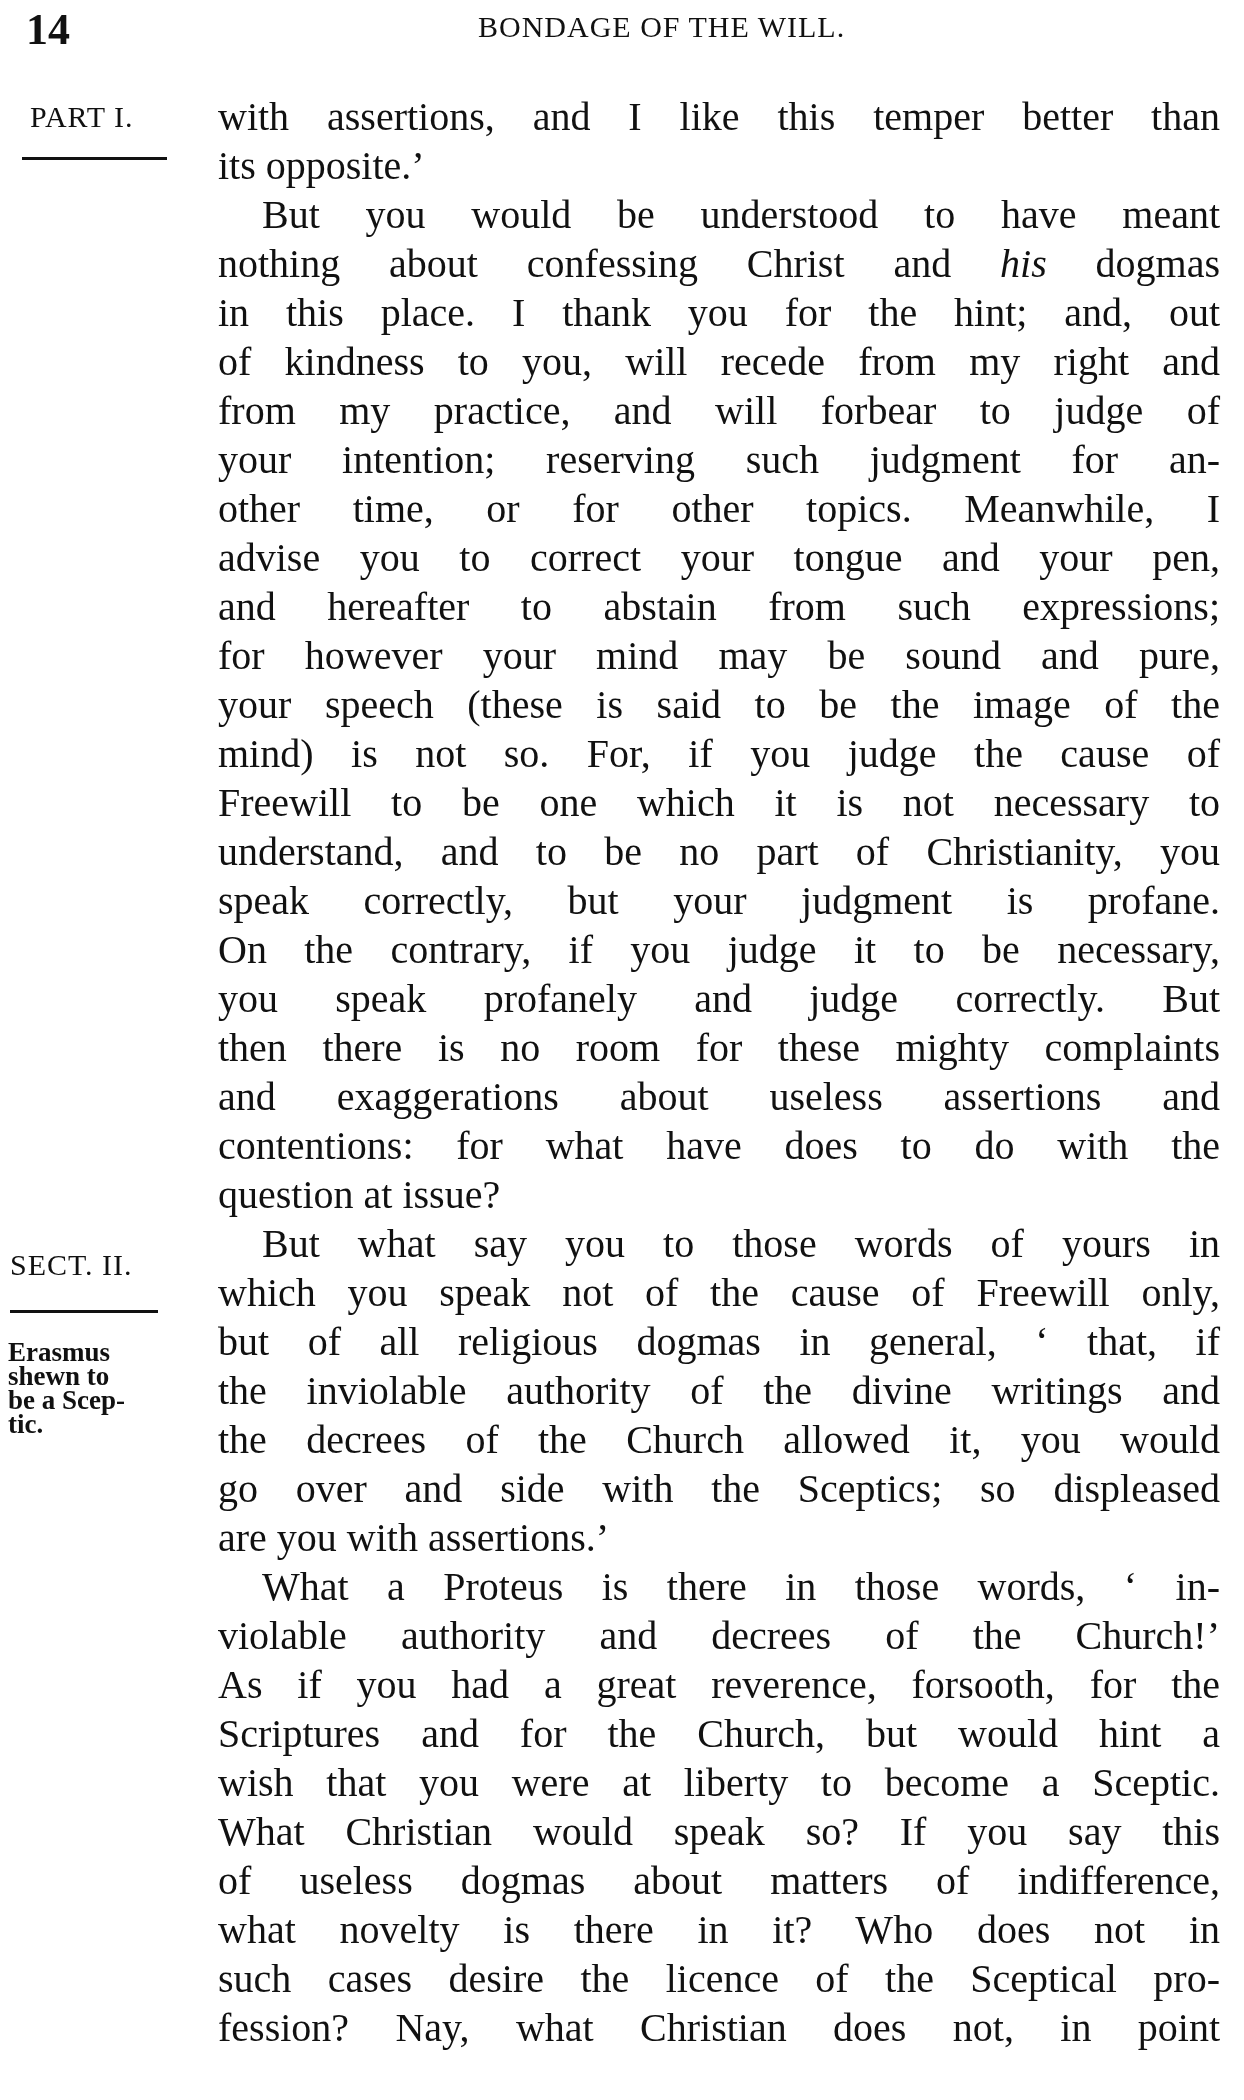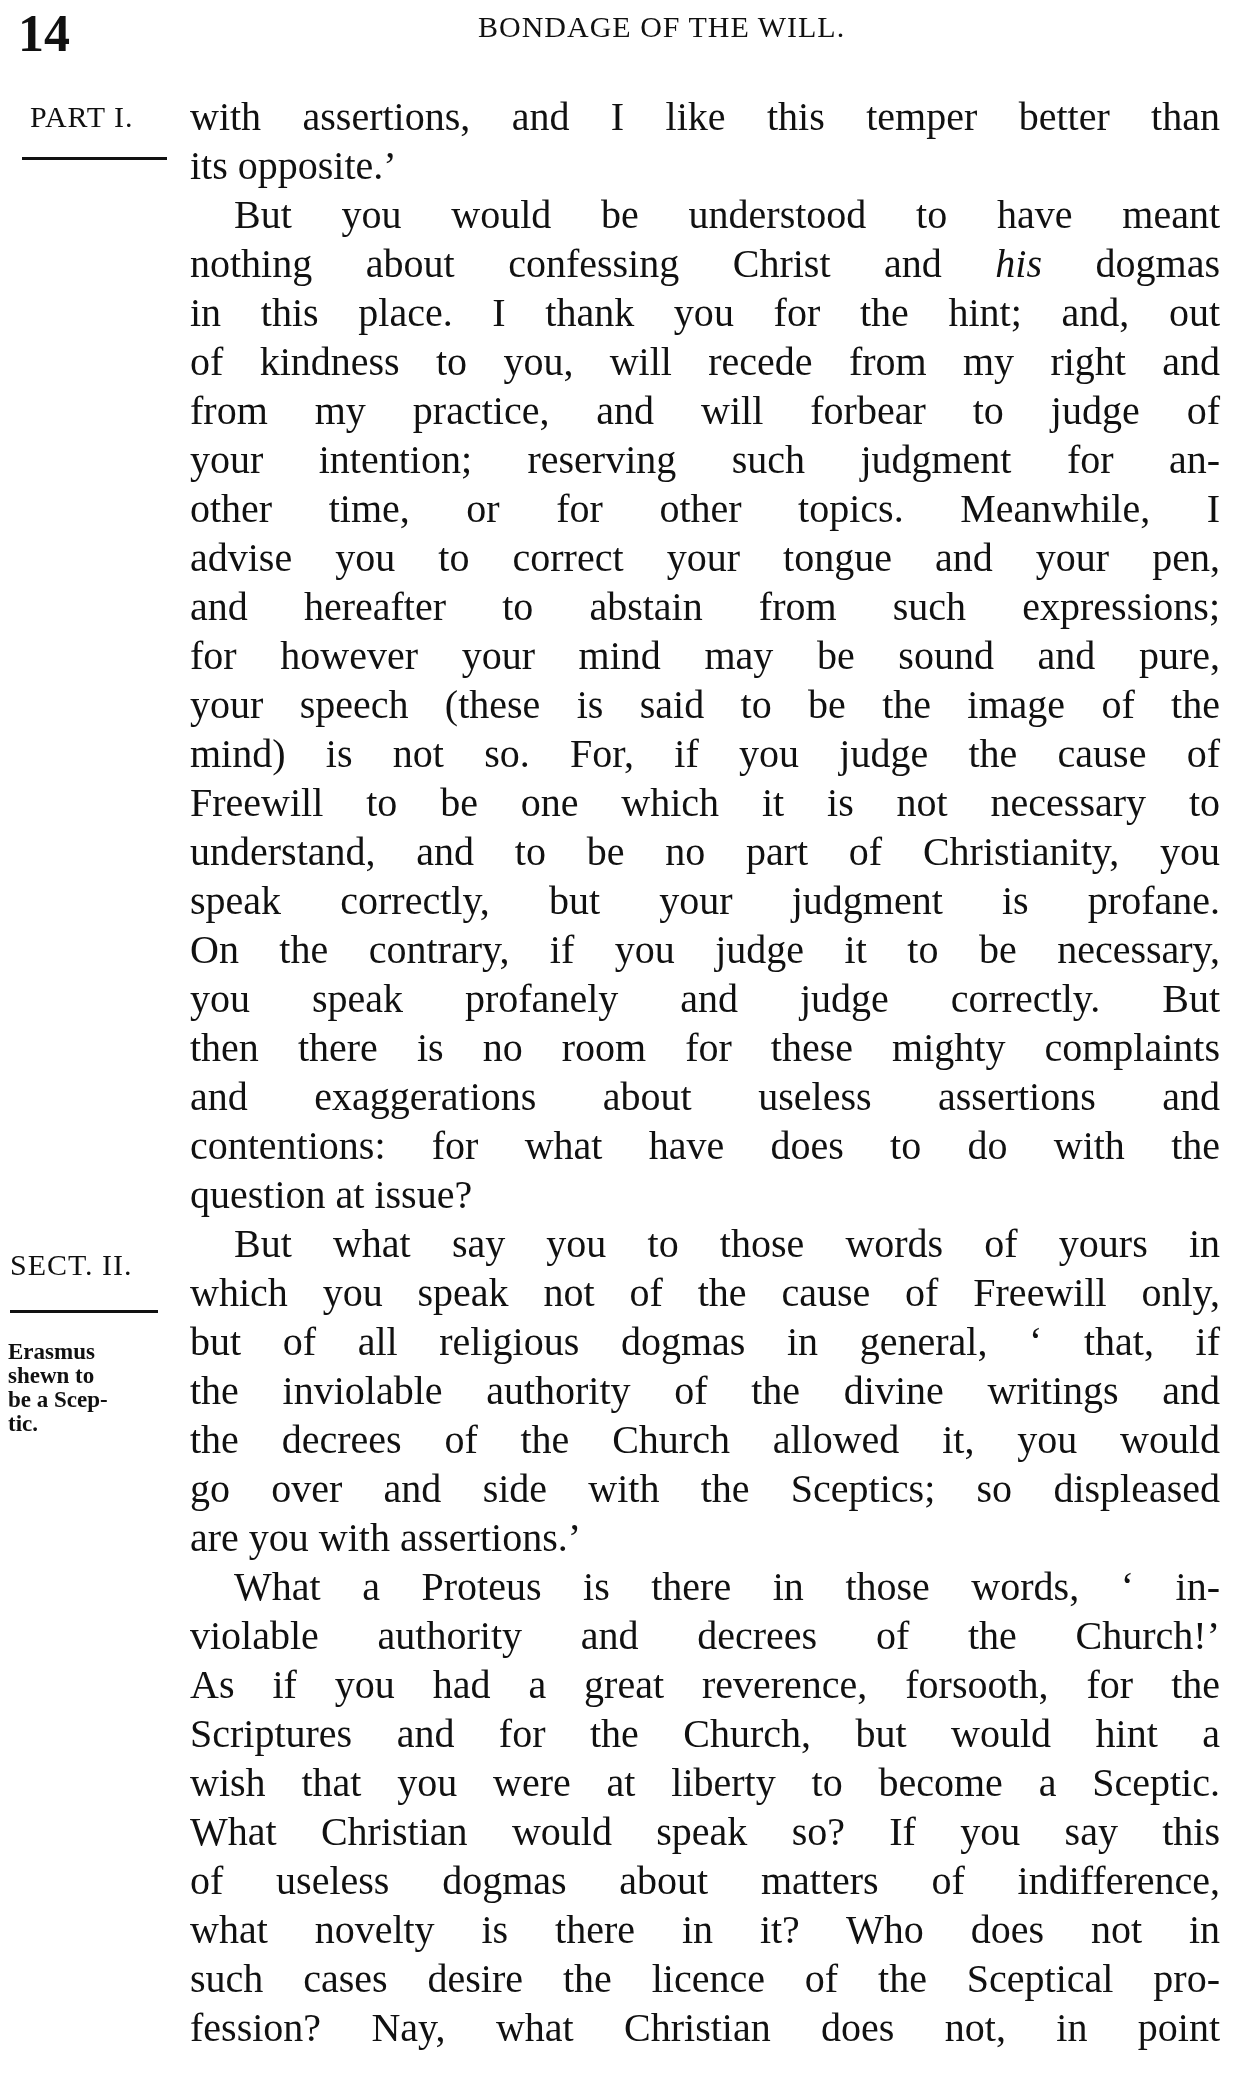--- a/index.html
+++ b/index.html
@@ -1,48 +1,48 @@
 <!DOCTYPE html>
 <html><head>
 <meta charset="utf-8">
 <style>
   html, body { margin: 0; padding: 0; background: #ffffff; }
   body {
     width: 1244px; height: 2100px; position: relative; overflow: hidden;
     font-family: "Liberation Serif", "DejaVu Serif", serif; color: #111111;
   }
   .page-number {
-    position: absolute; left: 18px; top: 4px;
-    font-size: 52px; font-weight: bold; letter-spacing: 0;
+    position: absolute; left: 26px; top: 4px;
+    font-size: 44px; font-weight: bold; letter-spacing: 0;
   }
   .running-head {
     position: absolute; left: 478px; top: 10px;
     font-size: 30px; letter-spacing: 1px;
   }
   .margin {
     position: absolute; left: 0; width: 180px;
   }
   .margin-label {
     position: absolute; font-size: 30px; font-variant: small-caps; letter-spacing: 1px;
     white-space: nowrap;
   }
   .margin-rule {
     position: absolute; height: 3px; background: #111111;
   }
   .margin-note {
-    position: absolute; font-size: 23px; line-height: 24px; font-weight: bold;
+    position: absolute; font-size: 27px; line-height: 24px; font-weight: bold;
     white-space: nowrap;
   }
   .body-text {
     position: absolute; left: 190px; width: 1030px; top: 92px;
     font-size: 40px; line-height: 49px;
   }
   .line {
     display: block; height: 49px; white-space: nowrap;
-    text-align: justify; text-align-last: justify;
+    text-align: justify; text-align-last: justify; margin-left: 28px;
   }
   .line.last { text-align-last: left; }
   .line.indent { padding-left: 44px; }
   em { font-style: italic; }
 </style>
 </head>
 <body>
 
 <div class="page-number">14</div>
 <div class="running-head">BONDAGE OF THE WILL.</div>

